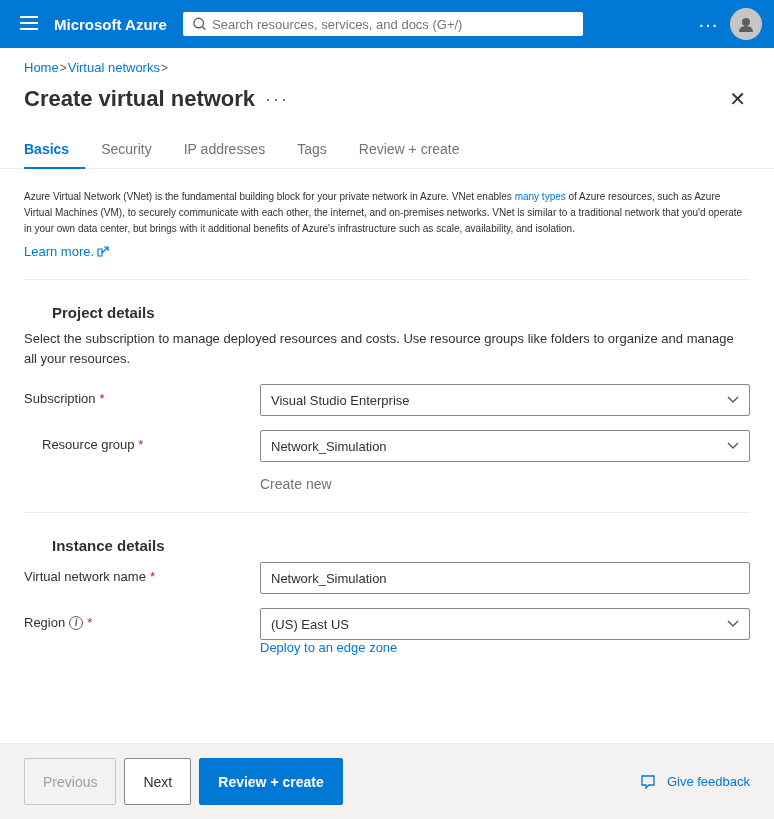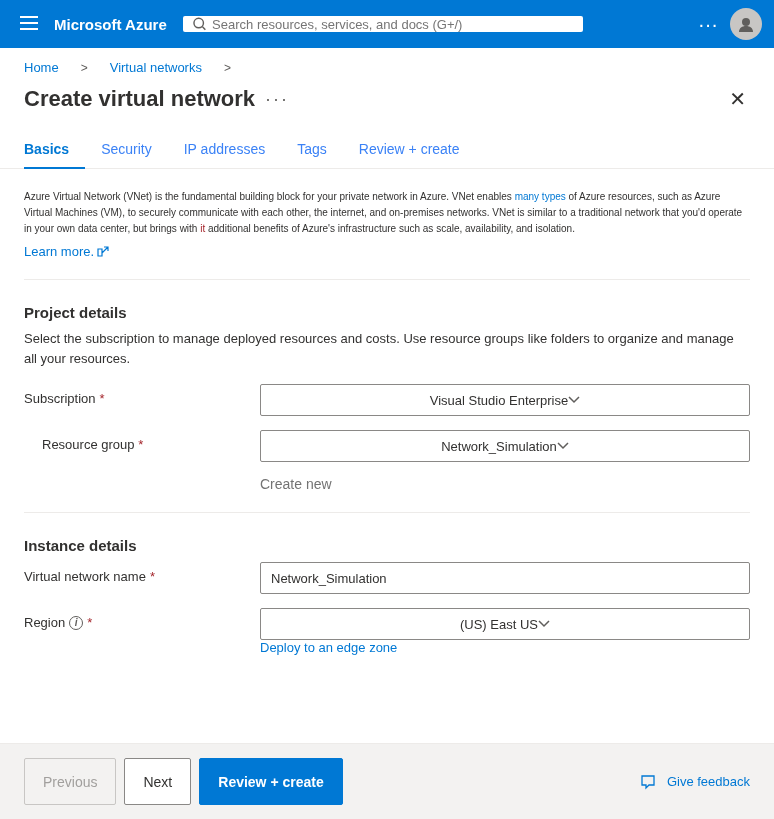--- a/index.html
+++ b/index.html
@@ -16,21 +16,21 @@
       flex-shrink: 0;
     }
     .hamburger { color: #fff; font-size: 18px; cursor: pointer; padding: 4px 8px; }
     .azure-logo { color: #fff; font-weight: 600; font-size: 15px; margin-right: 8px; white-space: nowrap; }
     .search-bar {
       flex: 1;
       max-width: 400px;
       background: #fff;
       border: none;
       border-radius: 2px;
-      height: 16px;
+      height: 24px;
       display: flex;
       align-items: center;
       padding: 0 10px;
       gap: 6px;
       color: #605e5c;
       font-size: 13px;
     }
     .search-bar input {
       border: none;
       outline: none;
@@ -41,21 +41,21 @@
     }
     .nav-right { margin-left: auto; display: flex; align-items: center; gap: 8px; }
     .nav-dots { color: #fff; font-size: 20px; cursor: pointer; padding: 4px; }
     .avatar { width: 32px; height: 32px; border-radius: 50%; background: #c8c6c4; display: flex; align-items: center; justify-content: center; color: #605e5c; font-size: 14px; cursor: pointer; }
 
     
     .breadcrumb {
       padding: 12px 24px 8px 24px;
       display: flex;
       align-items: center;
-      gap: 22px;
+      gap: 1px;
       font-size: 13px;
       color: #0078d4;
       flex-shrink: 0;
     }
     .breadcrumb a { color: #0078d4; text-decoration: none; cursor: pointer; }
     .breadcrumb .sep { color: #605e5c; font-size: 12px; }
 
     
     .page-header {
       padding: 0 24px 16px 24px;
@@ -72,21 +72,21 @@
     
     .tabs {
       display: flex;
       border-bottom: 1px solid #edebe9;
       padding: 0 24px;
       flex-shrink: 0;
     }
     .tab {
       padding: 10px 16px;
       cursor: pointer;
-      color: #3b82f6;
+      color: #737373;
       font-size: 14px;
       border-bottom: 2px solid transparent;
       margin-bottom: -1px;
       white-space: nowrap;
     }
     .tab:first-child { padding-left: 0; }
     .tab.active { border-bottom: 2px solid #0078d4; color: #0078d4; font-weight: 600; }
 
     
     .main-content {
@@ -99,21 +99,21 @@
     .info-text {
       font-size: 10px;
       color: #323130;
       line-height: 1.6;
       margin-bottom: 6px;
     }
     .learn-more { color: #0078d4; font-size: 13px; cursor: pointer; text-decoration: none; display: inline-flex; align-items: center; gap: 3px; text-align: center; }
 
     
     .section { margin-top: 24px; }
-    .section-title { font-size: 15px; font-weight: 600; color: #323130; margin-bottom: 8px; }
+    .section-title { font-size: 15px; font-weight: 600; color: #323130; margin-bottom: 8px; margin-left: 28px; }
     .section-desc { font-size: 13px; color: #323130; line-height: 1.5; margin-bottom: 16px; }
 
     
     .form-row {
       display: flex;
       align-items: flex-start;
       margin-bottom: 14px;
       gap: 16px;
     }
     .form-label {
@@ -128,21 +128,21 @@
     .required { color: #a4262c; }
     .form-control-wrap { flex: 1; }
     .dropdown {
       width: 100%;
       height: 32px;
       border: 1px solid #8a8886;
       border-radius: 2px;
       background: #fff;
       display: flex;
       align-items: center;
-      justify-content: center;
+      justify-content: space-between;
       padding: 0 10px;
       cursor: pointer;
       font-size: 13px;
       color: #323130;
     }
     .dropdown-chevron { color: #605e5c; font-size: 12px; }
     .text-input {
       width: 100%;
       height: 32px;
       border: 1px solid #8a8886;

